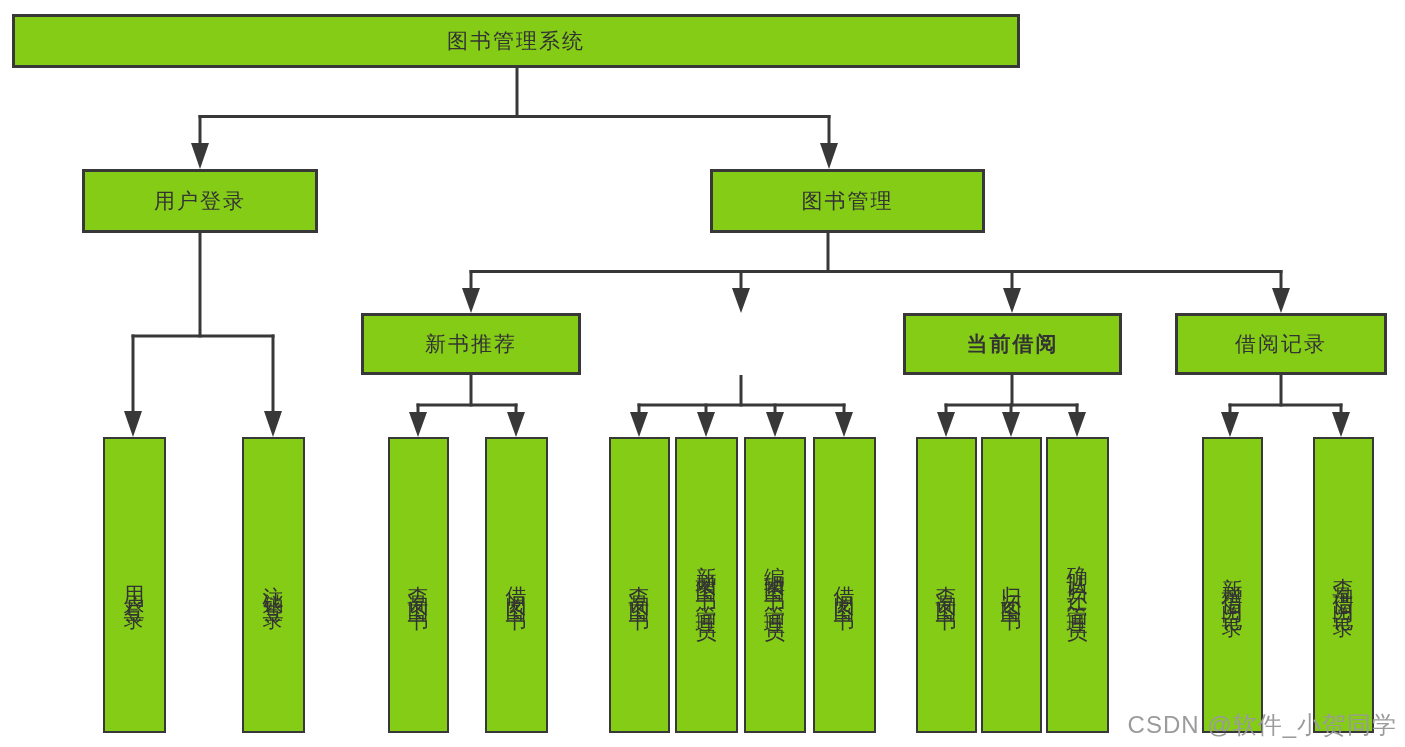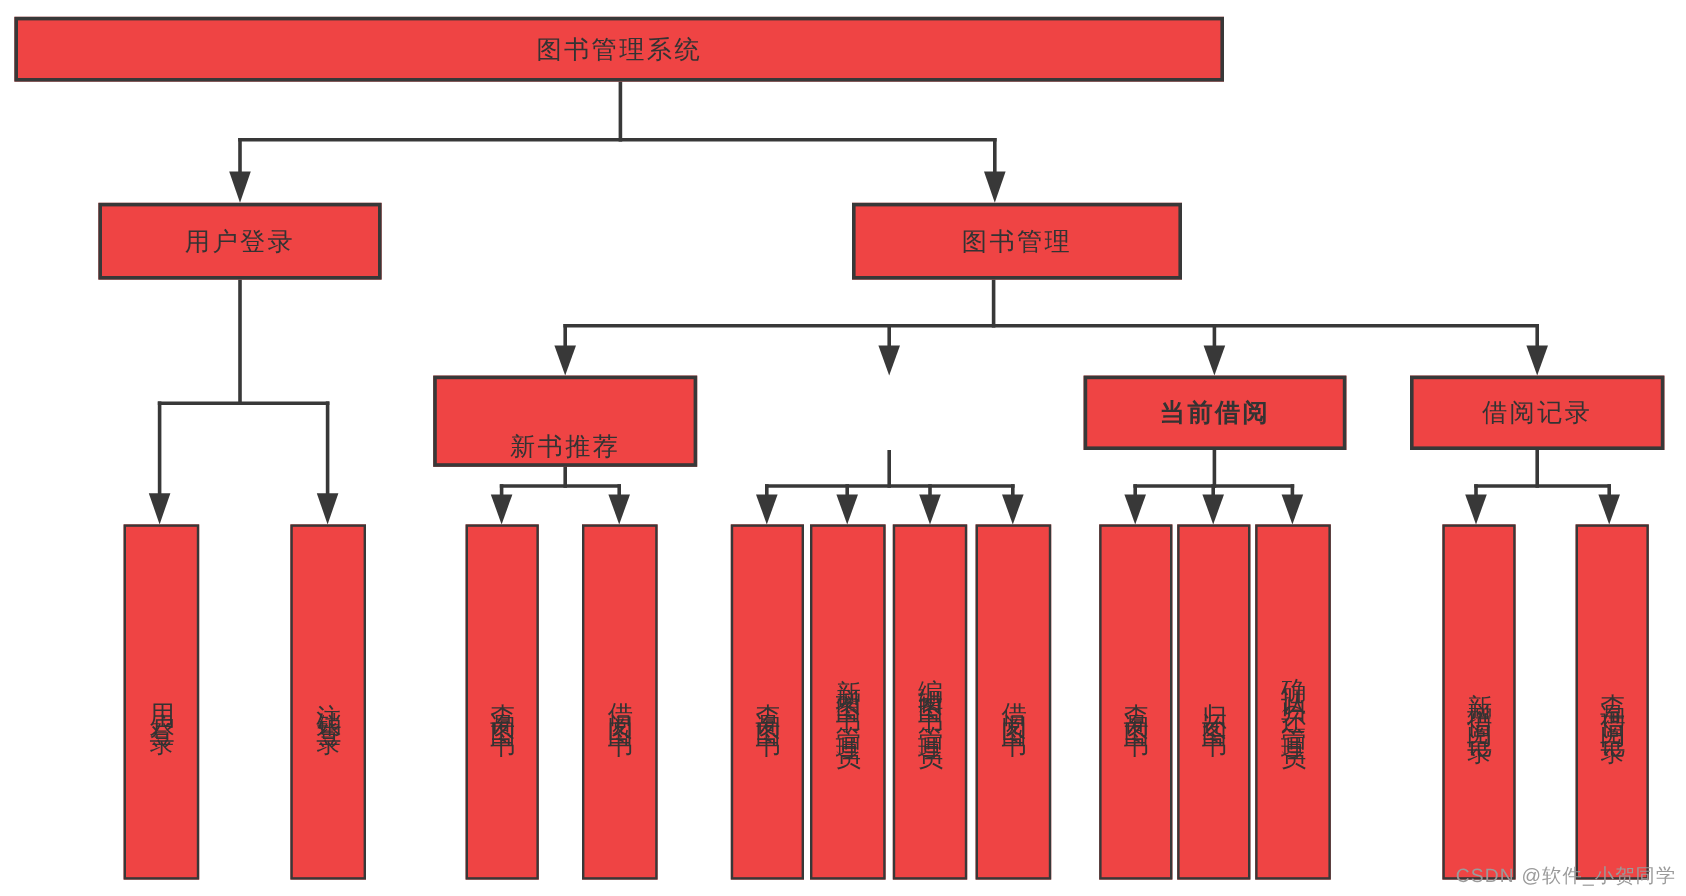--- a/index.html
+++ b/index.html
@@ -26,21 +26,21 @@
     stroke: #383838;
     stroke-width: 3;
   }
   .connectors polygon {
     fill: #383838;
     stroke: none;
   }
   .node {
     position: absolute;
     box-sizing: border-box;
-    background: #ef4444;
+    background: #84cc16;
     border: 3px solid #383838;
     display: flex;
     align-items: center;
     justify-content: center;
     color: #333333;
   }
   .hbox {
     font-size: 21px;
     letter-spacing: 2px;
   }
@@ -55,21 +55,21 @@
     letter-spacing: 8px;
     line-height: 1;
   }
   .vbox span {
     display: block;
   }
   .watermark {
     position: absolute;
     right: 8px;
     bottom: 6px;
-    font-size: 16px;
+    font-size: 24px;
     color: #9b9b9b;
     letter-spacing: 1px;
     white-space: nowrap;
   }
 </style>
 </head>
 <body>
 
 <div class="canvas">
 
@@ -153,21 +153,21 @@
     <span>图书管理系统</span>
   </div>
 
   <div class="node hbox" style="left:82px; top:169px; width:236px; height:64px;">
     <span>用户登录</span>
   </div>
   <div class="node hbox" style="left:710px; top:169px; width:275px; height:64px;">
     <span>图书管理</span>
   </div>
 
-  <div class="node hbox" style="left:361px; top:313px; width:220px; height:76px;align-items:flex-end;">
+  <div class="node hbox" style="left:361px; top:313px; width:220px; height:62px;">
     <span>新书推荐</span>
   </div>
   <div class="node hbox" style="left:903px; top:313px; width:219px; height:62px;font-weight:bold;">
     <span>当前借阅</span>
   </div>
   <div class="node hbox" style="left:1175px; top:313px; width:212px; height:62px;">
     <span>借阅记录</span>
   </div>
 
   <div class="node vbox" style="left:103px; top:437px; width:63px; height:296px;">

